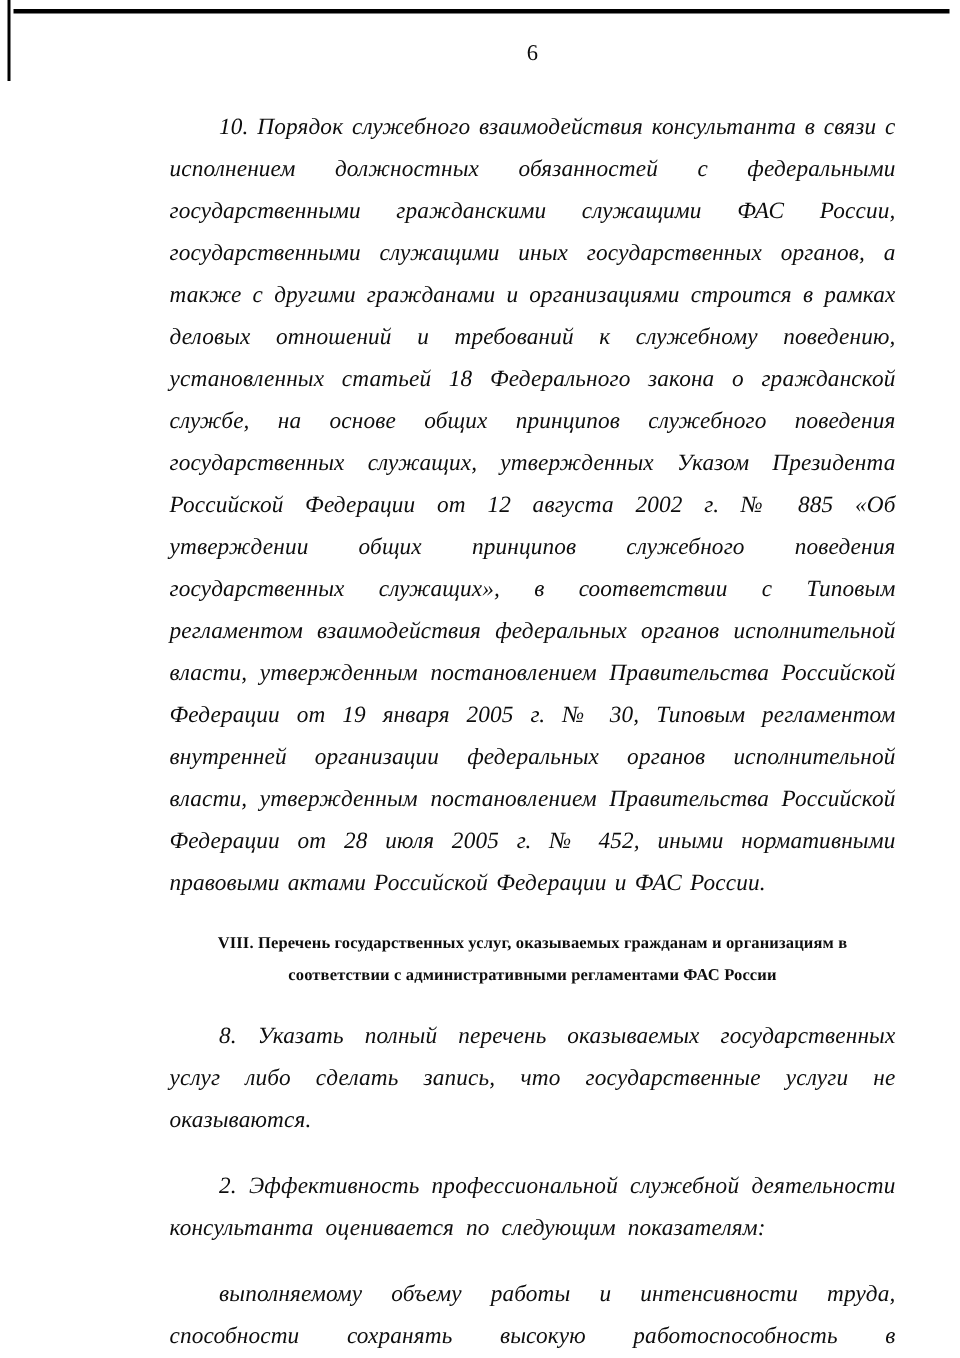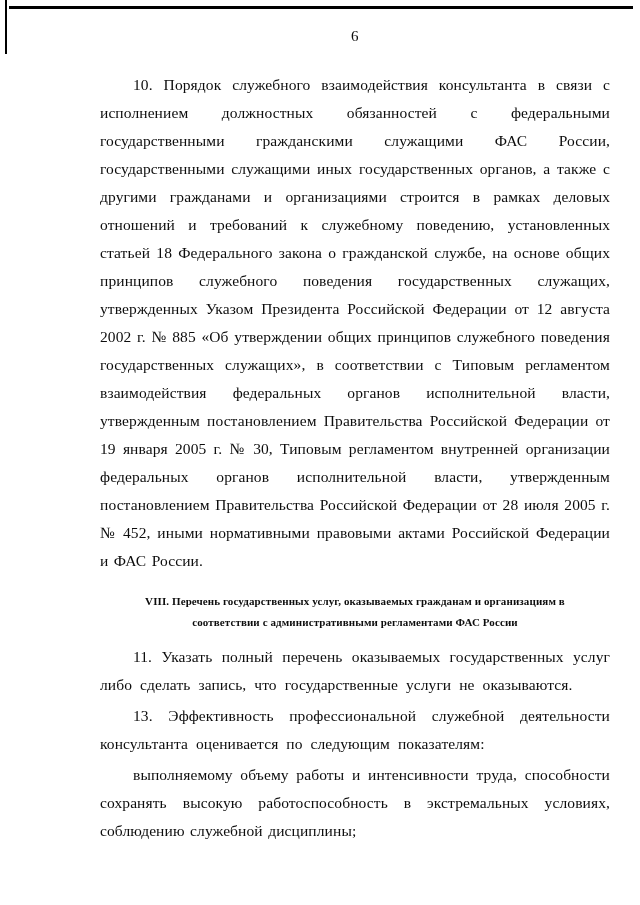--- a/index.html
+++ b/index.html
@@ -43,23 +43,24 @@
     text-align: center;
     font-size: 15px;
     margin: 0 0 26px 0;
     letter-spacing: 0.3px;
   }
   p.body-para {
     font-size: 15.5px;
     line-height: 28px;
     text-align: justify;
     text-indent: 33px;
-    margin: 3px;
+    margin: 16px;
     word-spacing: 1.5px;
     letter-spacing: 0.1px;
+    font-style: italic;
   }
   p.body-para.wide-space {
     word-spacing: 4px;
   }
   .section-heading {
     width: 450px;
     margin: 16px auto 10px auto;
     text-align: center;
     font-weight: bold;
     font-size: 11px;
@@ -78,20 +79,20 @@
 <div class="scan-left-line"></div>
 
 <div class="page">
 
   <div class="page-number">6</div>
 
   <p class="body-para">10. Порядок служебного взаимодействия консультанта в связи с исполнением должностных обязанностей с федеральными государственными гражданскими служащими ФАС России, государственными служащими иных государственных органов, а также с другими гражданами и организациями строится в рамках деловых отношений и требований к служебному поведению, установленных статьей 18 Федерального закона о гражданской службе, на основе общих принципов служебного поведения государственных служащих, утвержденных Указом Президента Российской Федерации от 12 августа 2002 г. № 885 «Об утверждении общих принципов служебного поведения государственных служащих», в соответствии с Типовым регламентом взаимодействия федеральных органов исполнительной власти, утвержденным постановлением Правительства Российской Федерации от 19 января 2005 г. № 30, Типовым регламентом внутренней организации федеральных органов исполнительной власти, утвержденным постановлением Правительства Российской Федерации от 28 июля 2005 г. № 452, иными нормативными правовыми актами Российской Федерации и ФАС России.</p>
 
   <div class="section-heading">VIII. Перечень государственных услуг, оказываемых гражданам и организациям в соответствии с административными регламентами ФАС России</div>
 
-  <p class="body-para wide-space">11. Указать полный перечень оказываемых государственных услуг либо сделать запись, что государственные услуги не оказываются.</p>
+  <p class="body-para wide-space">8. Указать полный перечень оказываемых государственных услуг либо сделать запись, что государственные услуги не оказываются.</p>
 
 
-  <p class="body-para wide-space">13. Эффективность профессиональной служебной деятельности консультанта оценивается по следующим показателям:</p>
+  <p class="body-para wide-space">2. Эффективность профессиональной служебной деятельности консультанта оценивается по следующим показателям:</p>
 
   <p class="body-para">выполняемому объему работы и интенсивности труда, способности сохранять высокую работоспособность в экстремальных условиях, соблюдению служебной дисциплины;</p>
 
 </div>
 
 </body></html>

